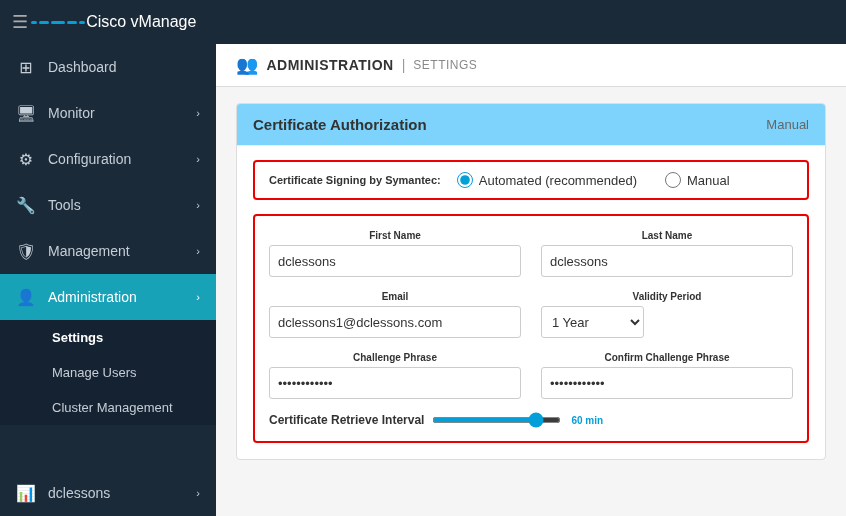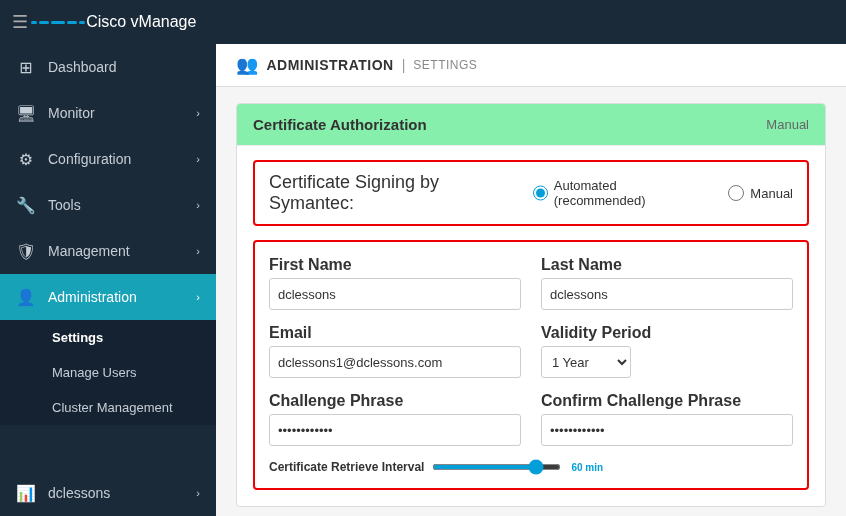--- a/index.html
+++ b/index.html
@@ -97,75 +97,75 @@
     }
 
     
     .card {
       background: #fff;
       border: 1px solid #ddd;
       border-radius: 4px;
       overflow: hidden;
     }
     .card-header {
-      background: #86efac;
+      background: #7dd3fc;
       padding: 12px 16px;
       border-bottom: 1px solid #eee;
       display: flex;
       align-items: center;
       justify-content: space-between;
     }
     .card-header .card-title { font-size: 15px; font-weight: 600; color: #333; }
     .card-header .card-mode { font-size: 13px; color: #666; }
 
     
     .cert-signing-row {
       margin: 14px 16px;
       border: 2px solid #e00;
       border-radius: 4px;
       padding: 10px 14px;
       display: flex;
       align-items: center;
       gap: 16px;
     }
-    .cert-signing-label { font-size: 18px; font-weight: 400; color: #333; }
+    .cert-signing-label { font-size: 11px; font-weight: 700; color: #333; }
     .radio-group { display: flex; align-items: center; gap: 28px; }
     .radio-option { display: flex; align-items: center; gap: 6px; font-size: 13px; color: #333; }
     .radio-option input[type="radio"] { accent-color: #049fd9; width: 16px; height: 16px; }
 
     
     .form-section {
       margin: 0 16px 16px 16px;
       border: 2px solid #e00;
       border-radius: 4px;
       padding: 14px;
     }
     .form-row { display: flex; gap: 20px; margin-bottom: 14px; }
     .form-group { flex: 1; display: flex; flex-direction: column; gap: 4px; }
-    .form-group label { font-size: 16px; font-weight: 600; color: #333; }
+    .form-group label { font-size: 10px; font-weight: 600; color: #333; text-align: center; }
     .form-group input[type="text"],
     .form-group input[type="email"],
     .form-group input[type="password"] {
       height: 32px;
       border: 1px solid #ccc;
       border-radius: 3px;
       padding: 0 8px;
       font-size: 13px;
       color: #333;
       outline: none;
     }
     .form-group select {
       height: 32px;
       border: 1px solid #ccc;
       border-radius: 3px;
       padding: 0 6px;
       font-size: 13px;
       color: #333;
       background: #fff;
-      width: 90px;
+      width: 103px;
     }
 
     
     .slider-row { display: flex; flex-direction: row; gap: 8px; }
     .slider-row label { font-size: 12px; font-weight: 600; color: #333; }
     .slider-container { display: flex; align-items: center; gap: 10px; }
     .slider-container input[type="range"] {
       flex: 1;
       accent-color: #049fd9;
       height: 6px;

